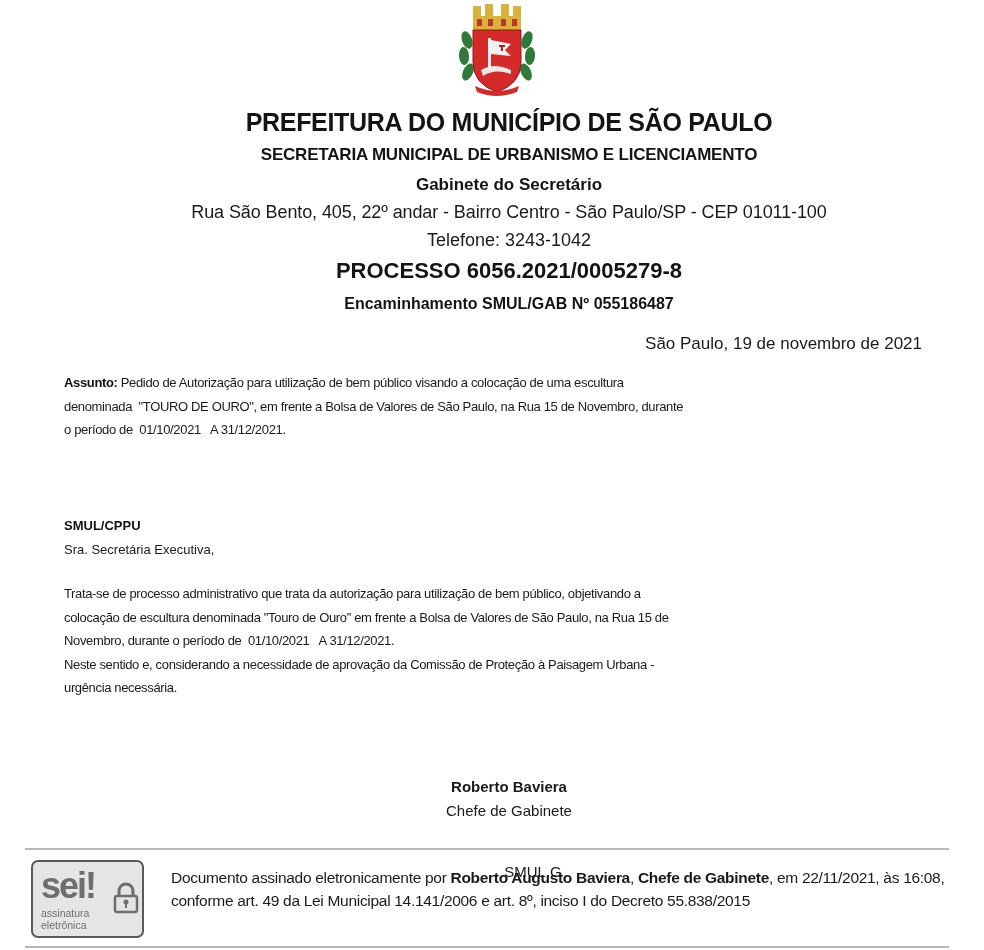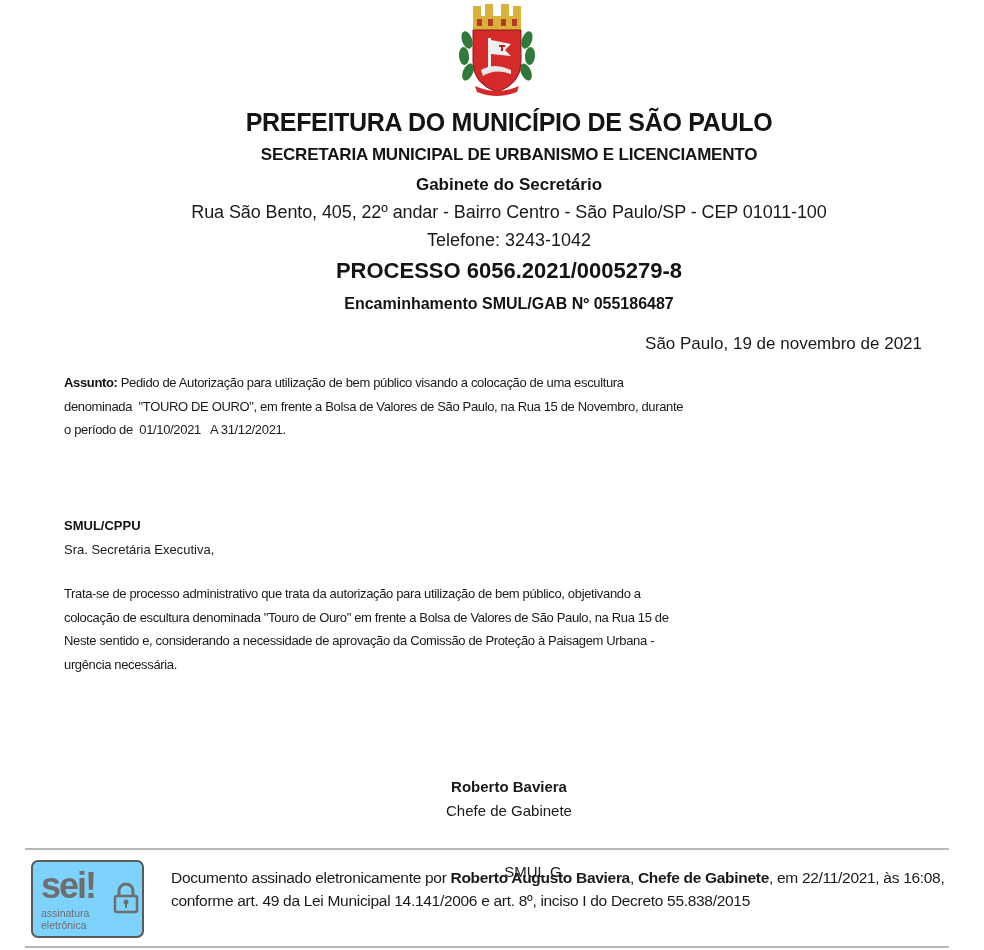--- a/index.html
+++ b/index.html
@@ -34,21 +34,21 @@
   #sig-role { top: 802px; }
   #sig-unit { top: 863px; margin-left: 24px; }
 
   .rule { left: 25px; width: 907px; height: 2px; background: #b8b8b8; }
   #rule-top { top: 848px; }
   #rule-bottom { top: 946px; }
 
   #sei-box {
     left: 31px; top: 860px; width: 113px; height: 78px;
     border: 2.5px solid #5a5a5a; border-radius: 7px; box-sizing: border-box;
-    background: #7dd3fc;
+    background: #e5e5e5;
   }
   #sei-word { position: absolute; left: 8px; top: 3px; font-size: 36px; font-weight: bold; color: #6e6e6e; letter-spacing: -2px; font-family: "Liberation Sans", sans-serif; }
   #sei-sub1 { position: absolute; left: 8px; top: 45px; font-size: 10.5px; color: #6e6e6e; }
   #sei-sub2 { position: absolute; left: 8px; top: 57px; font-size: 10.5px; color: #6e6e6e; }
   #lock-icon { position: absolute; left: 80px; top: 20px; width: 26px; height: 32px; }
 
   #sig-block { left: 154px; top: 866px; width: 780px; font-size: 15.5px; line-height: 23px; color: #1a1a1a; letter-spacing: -0.3px; }
 </style>
 </head>
 <body>
@@ -103,20 +103,21 @@
 </div>
 
 <div id="dest" class="abs para">
   <div><b>SMUL/CPPU</b></div>
   <div>Sra. Secretária Executiva,</div>
 </div>
 
 <div id="body-text" class="abs para">
   <span class="line">Trata-se de processo administrativo que trata da autorização para utilização de bem público, objetivando a</span>
   <span class="line">colocação de escultura denominada "Touro de Ouro" em frente a Bolsa de Valores de São Paulo, na Rua 15 de</span>
+  <span class="line">Novembro, durante o período de  01/10/2021   A 31/12/2021.</span>
   <span class="line">Neste sentido e, considerando a necessidade de aprovação da Comissão de Proteção à Paisagem Urbana -</span>
   <span class="line">urgência necessária.</span>
 </div>
 
 <div id="sig-name" class="abs sig">Roberto Baviera</div>
 <div id="sig-role" class="abs sig">Chefe de Gabinete</div>
 <div id="sig-unit" class="abs sig">SMUL.G</div>
 
 <div id="rule-top" class="abs rule"></div>
 

